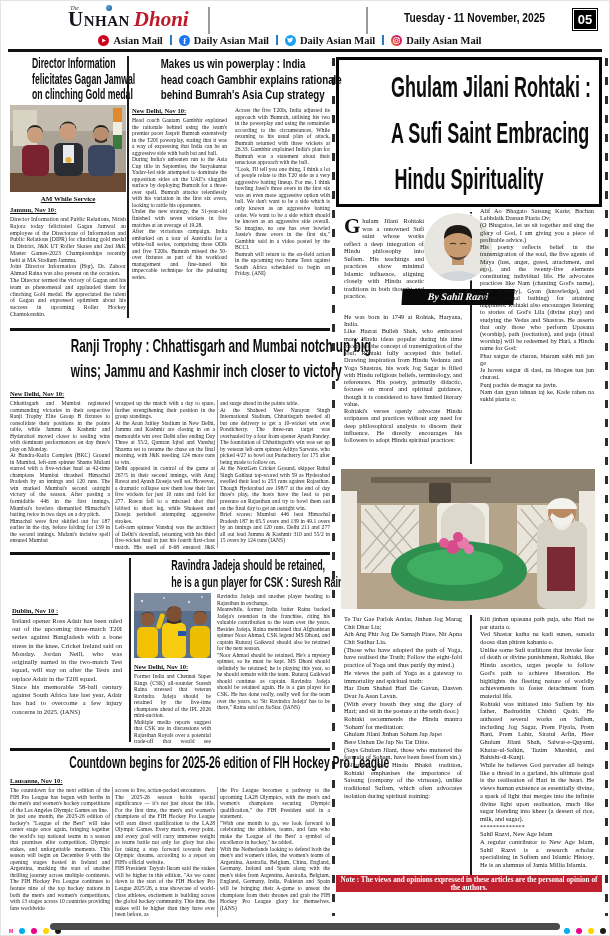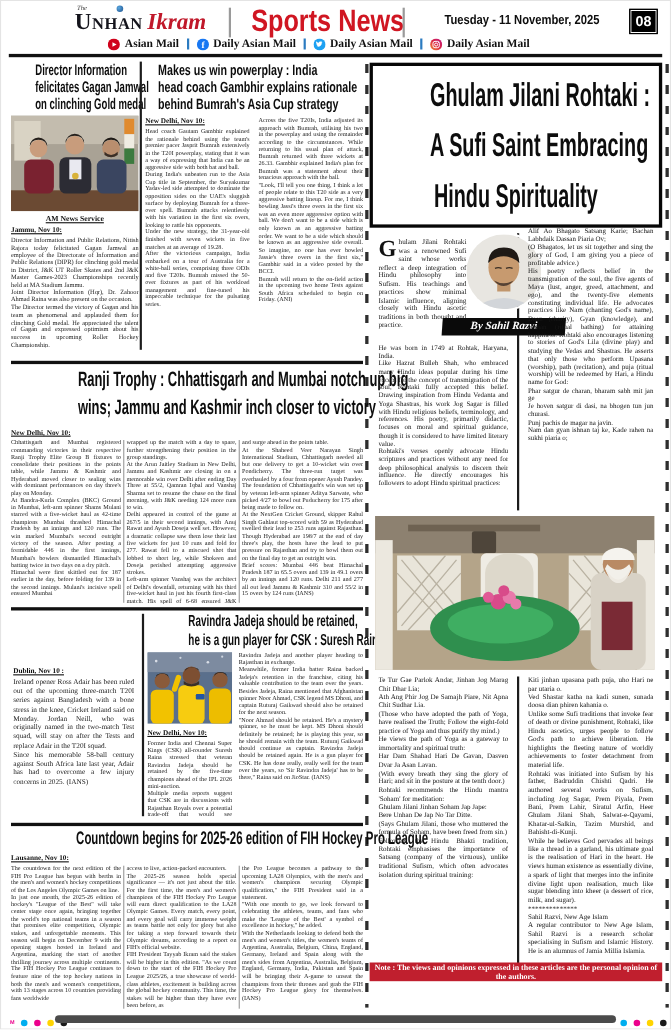--- a/index.html
+++ b/index.html
@@ -38,31 +38,28 @@
 </head>
 <body>
 
 <div id="page">
 
   <div class="abs" style="left:10px;top:6px;width:590px;height:28px;">
     <div class="abs" style="left:58px;top:1px;width:135px;white-space:nowrap;">
       <span class="abs logo-the" style="left:2px;top:-2px;">The</span>
       <span class="abs" style="left:38px;top:-2px;width:6px;height:6px;border-radius:50%;background:radial-gradient(circle at 35% 35%, #5aa7e0, #1b4f8a);"></span>
       <span class="logo-asian">Unhan</span>
-      <span class="logo-mail">Ikram</span>
+      <span class="logo-mail">Dhoni</span>
     </div>
     <div class="abs" style="left:198px;top:1px;width:2px;height:27px;background:#9a9a9a;"></div>
-    <div class="abs hl" style="left:205px;top:-3px;width:148px;font-size:28px;">
-      <span class="hl-line" style="--sx:0.82;color:#d01622;">Sports News</span>
-    </div>
     <div class="abs" style="left:356px;top:1px;width:2px;height:27px;background:#9a9a9a;"></div>
     <div class="abs hl" style="left:372px;top:5px;width:185px;font-size:12px;">
       <span class="hl-line" style="--sx:0.85;color:#0d0d0d;">Tuesday - 11 November, 2025</span>
     </div>
-    <div class="abs pagebox" style="right:2px;top:2px;">08</div>
+    <div class="abs pagebox" style="right:2px;top:2px;">05</div>
   </div>
 
   <div class="abs soc" style="left:60px;top:33px;width:460px;height:14px;">
     <svg width="11" height="11" viewBox="0 0 11 11">
         <circle cx="5.5" cy="5.5" r="5.5" fill="#d0021b"></circle>
         <path d="M4.2 3.4 L8 5.5 L4.2 7.6 Z" fill="#fff"></path>
       </svg>
     <span>Asian Mail</span>
     <span class="soc-sep"></span>
     <svg width="11" height="11" viewBox="0 0 11 11">
@@ -119,29 +116,29 @@
       <rect x="53" y="40" width="11" height="18" fill="#e9e9f0"></rect>
       <circle cx="58.5" cy="55" r="3" fill="#d8b23a"></circle>
       <circle cx="58" cy="27" r="8.5" fill="#c89c7c"></circle>
       <path d="M49.5 25 a8.5 8.5 0 0 1 17 0 l-2 -4.5 a8.5 6 0 0 0 -13 0 z" fill="#26201c"></path>
       <rect x="78" y="40" width="27" height="31" rx="6" fill="#3a4560"></rect>
       <circle cx="91" cy="30" r="8" fill="#b98e6e"></circle>
       <path d="M83 28 a8 8 0 0 1 16 0 l-2 -4 a8 6 0 0 0 -12 0 z" fill="#1f1a16"></path>
       <path d="M85 33 q6 6 12 0 l0 3 q-6 4 -12 0 z" fill="#3b2f27"></path>
     </svg>
   </div>
-  <div class="abs caption" style="left:10px;top:195px;width:116px;">AM News Service</div>
+  <div class="abs caption" style="left:10px;top:195px;width:116px;">AM While Service</div>
   <div class="abs dateline" style="left:10px;top:206px;">Jammu, Nov 10:</div>
   <div class="abs bodytxt" style="left:10px;top:216px;width:116px;height:100px;font-size:5.8px;">Director Information and Public Relations, Nitish Rajora today felicitated Gagan Jamwal an employee of the Directorate of Information and Public Relations (DIPR) for clinching gold medal in District, J&amp;K UT Roller Skates and 2nd J&amp;K Master Games-2023 Championships recently held at MA Stadium Jammu.
 Joint Director Information (Hqr), Dr. Zahoor Ahmad Raina was also present on the occasion.
 The Director termed the victory of Gagan and his team as phenomenal and applauded them for clinching Gold medal. He appreciated the talent of Gagan and expressed optimism about his success in upcoming Roller Hockey Championship.</div>
 
   <div class="abs vrule" style="left:127px;top:56px;height:262px;"></div>
 
-  <div class="abs hl" style="left:116px;top:56px;width:198px;font-size:13.5px;line-height:15.5px;">
+  <div class="abs hl" style="left:133px;top:56px;width:198px;font-size:13.5px;line-height:15.5px;">
     <span class="hl-line" style="--sx:0.72;">Makes us win powerplay : India</span>
     <span class="hl-line" style="--sx:0.72;">head coach Gambhir explains rationale</span>
     <span class="hl-line" style="--sx:0.72;">behind Bumrah's Asia Cup strategy</span>
   </div>
   <div class="abs" style="left:132px;top:107px;width:95px;height:211px;">
     <div class="dateline" style="margin-bottom:3px;">New Delhi, Nov 10:</div>
     <div class="bodytxt" style="height:198px;">Head coach Gautam Gambhir explained the rationale behind using the team's premier pacer Jasprit Bumrah extensively in the T20I powerplay, stating that it was a way of expressing that India can be an aggressive side with both bat and ball.
 During India's unbeaten run to the Asia Cup title in September, the Suryakumar Yadav-led side attempted to dominate the opposition sides on the UAE's sluggish surface by deploying Bumrah for a three-over spell. Bumrah attacks relentlessly with his variation in the first six overs, looking to rattle his opponents.
 Under the new strategy, the 31-year-old finished with seven wickets in five matches at an average of 19.28.
 After the victorious campaign, India embarked on a tour of Australia for a white-ball series, comprising three ODIs and five T20Is. Bumrah missed the 50-over fixtures as part of his workload management and fine-tuned his impeccable technique for the pulsating series.</div>

